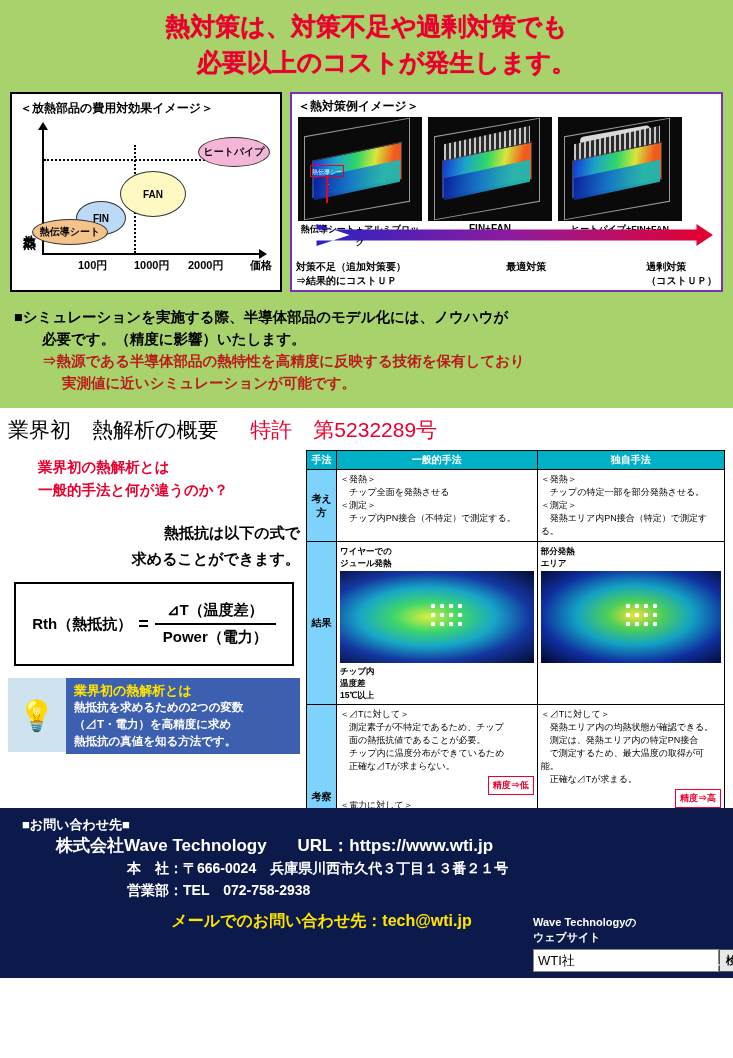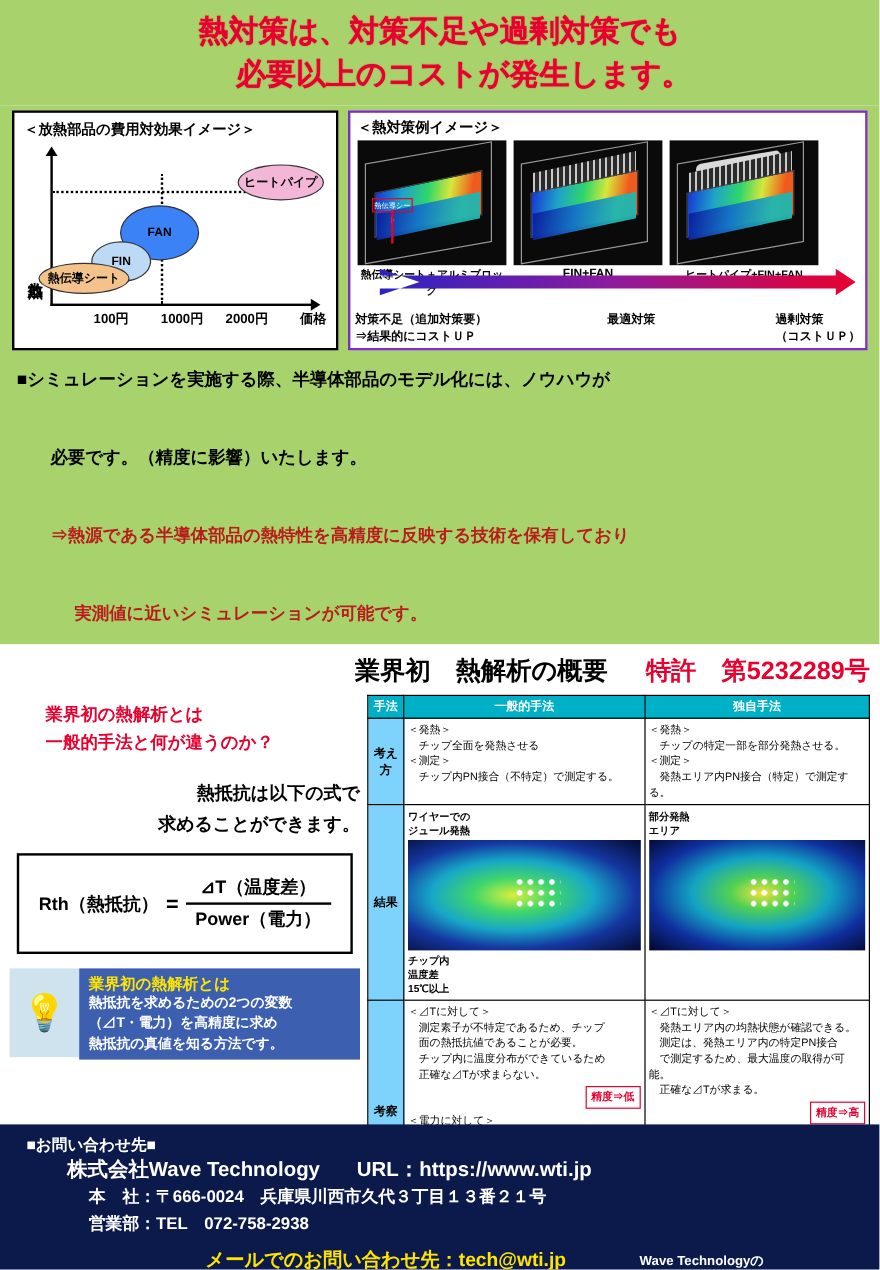--- a/index.html
+++ b/index.html
@@ -70,21 +70,21 @@
     writing-mode: vertical-rl; text-orientation: upright; letter-spacing:0px;
   }
   .xlabel { position:absolute; right:4px; bottom:6px; font-size:11px; font-weight:bold;}
   .tick { position:absolute; bottom:6px; font-size:11px; font-weight:bold;}
   .bubble {
     position:absolute; border:1px solid #333; border-radius:50%;
     display:flex; align-items:center; justify-content:center;
     font-size:10px; font-weight:bold; color:#000; text-align:center;
   }
   .b-heat { background:#f3b6d6; width:72px; height:30px; right:6px; top:18px; }
-  .b-fan  { background:#3b82f6; width:66px; height:46px; left:84px; top:52px; }
+  .b-fan  { background:#fef9c3; width:66px; height:46px; left:104px; top:52px; }
   .b-fin  { background:#bcd9f5; width:50px; height:34px; left:60px; top:82px; }
   .b-sheet{ background:#f4c38c; width:76px; height:26px; left:16px; top:100px; }
   .dashv { position:absolute; border-left:2px dotted #000; }
   .dashh { position:absolute; border-top:2px dotted #000; }
 
   .rightcard {
     flex:1;
     background:#ffffff;
     border:2px solid #7b2fbe;
     padding:4px 6px;
@@ -140,28 +140,28 @@
     position:absolute; left:4px; right:4px; bottom:2px; display:flex; justify-content:space-between;
     font-size:10px; font-weight:bold; line-height:14px;
   }
   .barlabels .c { text-align:center; }
 
   
   .greennote {
     background:#a8d36c; padding: 6px 14px 14px 14px; font-size:14.5px; font-weight:bold; color:#000;
     line-height:22px;
   }
-  .greennote .ind { padding-left:28px;margin-top:43px; }
+  .greennote .ind { padding-left:28px; }
   .greennote .blue { color:#b91c1c; }
 
   
   .body {
     background:#ffffff; padding: 8px 8px 0 8px; position:relative; height: 400px;
   }
-  .bodytitle { text-align:right; font-size:21px; font-weight:bold; }
+  .bodytitle { text-align:left; font-size:21px; font-weight:normal; }
   .bodytitle .pat { color:#e8002e; margin-left:26px; }
 
   .bodyrow { display:flex; gap:6px; margin-top:6px; }
   .bodyleft { width:292px; }
   .bodyright { flex:1; }
 
   .redq { color:#e8002e; font-weight:bold; font-size:14.5px; line-height:23px; margin-left:30px;}
 
   .eqcap { text-align:right; font-size:15px; font-weight:bold; line-height:26px; margin-top:18px;}
   .eqbox {
@@ -212,21 +212,21 @@
   .accwrap { text-align:right; }
   .docid { text-align:right; font-size:9px; color:#333; padding:2px 6px 0 0; }
 
   
   .footer {
     background:#0b1a4a; color:#ffffff; padding:8px 10px 6px 10px; height:170px; position:relative;
   }
   .footer .contact { font-size:13px; font-weight:bold; margin-left:12px; }
   .footer .company { font-size:17px; font-weight:bold; margin-left:46px; }
   .footer .company .url { margin-left:26px; }
-  .footer .addr { font-size:14px; font-weight:bold; margin-left:64px; line-height:22px; }
+  .footer .addr { font-size:14px; font-weight:bold; margin-left:117px; line-height:22px; }
   .footer .mail { color:#ffe400; font-size:16px; font-weight:bold; text-align:center; margin-top:10px; margin-right:90px;}
   .sitebox { position:absolute; right:10px; bottom:6px; width:190px; }
   .sitebox .cap { font-size:11px; font-weight:bold; line-height:15px; }
   .searchrow { display:flex; margin-top:4px; align-items:stretch; }
   .searchrow input {
     flex:1; font-size:13px; padding:3px 4px; border:1px solid #888; background:#fff; color:#000;
     font-family:"Liberation Sans", sans-serif;
   }
   .searchbtn {
     background:#e8e8e8; color:#000; border:1px solid #555; font-size:11px; padding:3px 6px; font-weight:bold;

